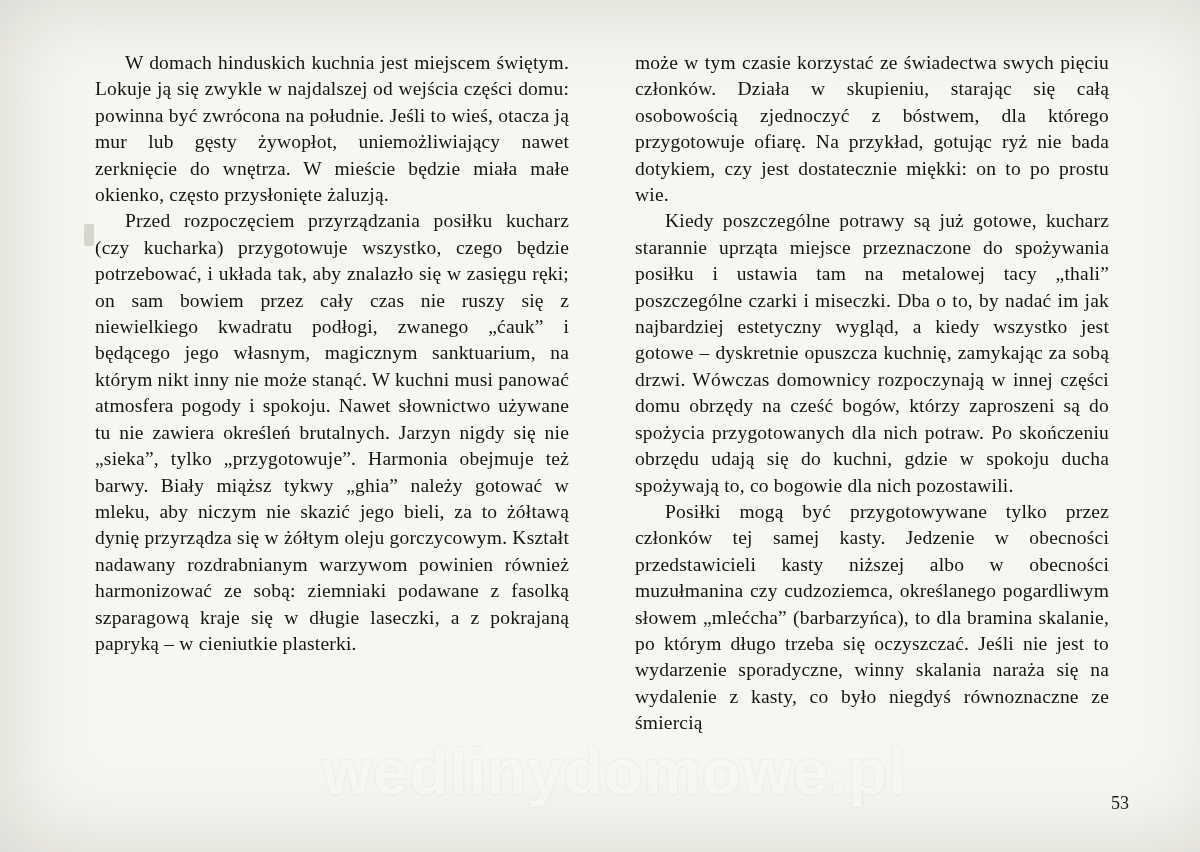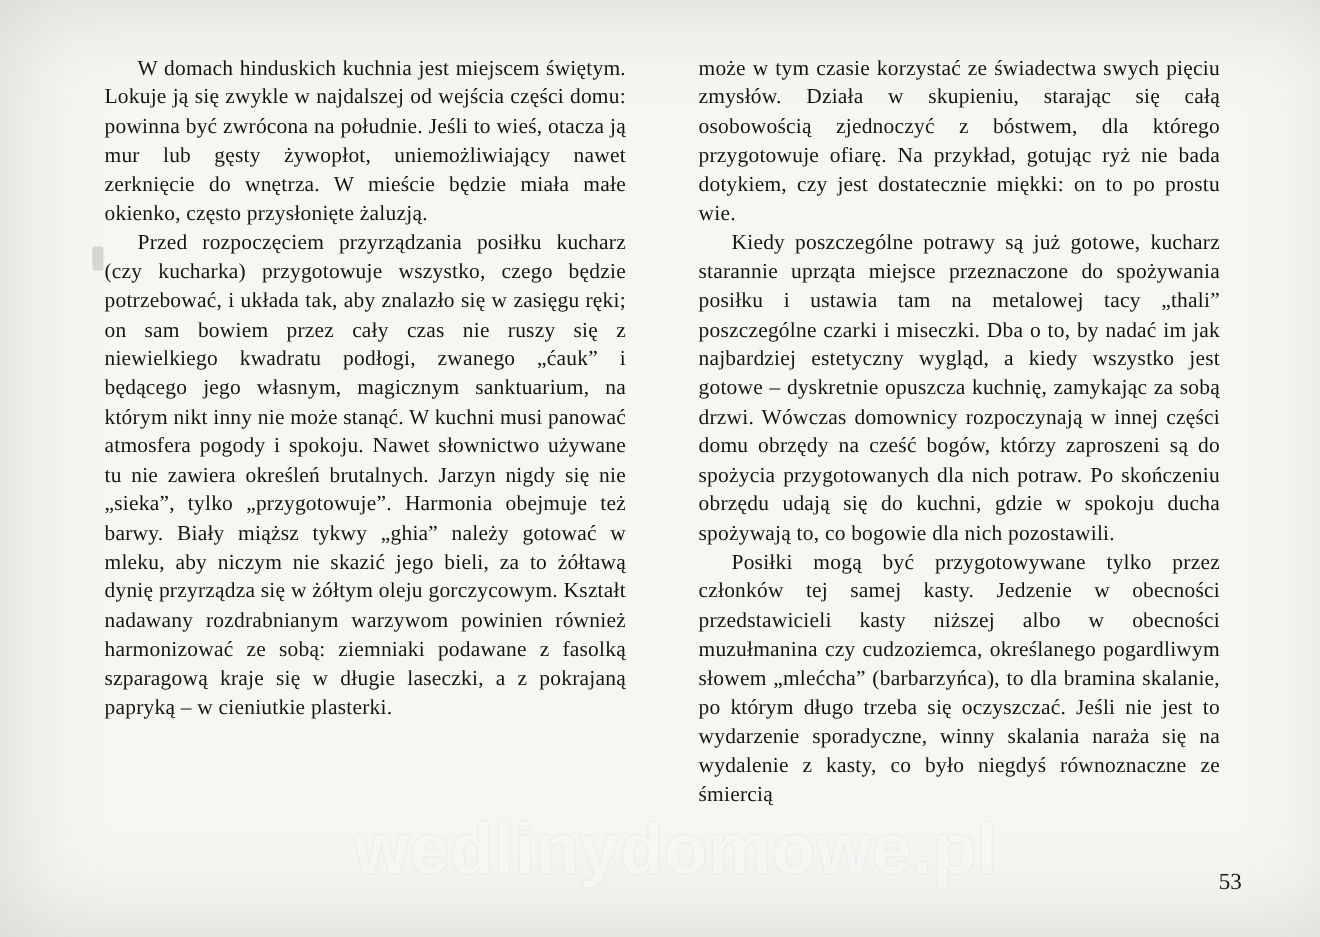--- a/index.html
+++ b/index.html
@@ -55,21 +55,21 @@
     letter-spacing: 1px;
     color: rgba(255,255,255,0.72);
     text-shadow: 0 0 2px rgba(200,198,190,0.5);
     pointer-events: none;
     user-select: none;
   }
   .page-number {
     position: absolute;
     right: 100px;
     bottom: 38px;
-    font-size: 21px;
+    font-size: 18px;
     color: #1a1a1a;
   }
   .scan-artifact {
     position: absolute;
     left: 84px;
     top: 224px;
     width: 10px;
     height: 22px;
     background: rgba(190,188,178,0.55);
     border-radius: 2px;
@@ -83,21 +83,21 @@
   <div class="scan-artifact"></div>
 
   <div class="columns">
 
     <div class="column">
       <p class="indent">W domach hinduskich kuchnia jest miejscem świętym. Lokuje ją się zwykle w najdalszej od wejścia części domu: powinna być zwrócona na południe. Jeśli to wieś, otacza ją mur lub gęsty żywopłot, uniemożliwiający nawet zerknięcie do wnętrza. W mieście będzie miała małe okienko, często przysłonięte żaluzją.</p>
       <p class="indent">Przed rozpoczęciem przyrządzania posiłku kucharz (czy kucharka) przygotowuje wszystko, czego będzie potrzebować, i układa tak, aby znalazło się w zasięgu ręki; on sam bowiem przez cały czas nie ruszy się z niewielkiego kwadratu podłogi, zwanego „ćauk” i będącego jego własnym, magicznym sanktuarium, na którym nikt inny nie może stanąć. W kuchni musi panować atmosfera pogody i spokoju. Nawet słownictwo używane tu nie zawiera określeń brutalnych. Jarzyn nigdy się nie „sieka”, tylko „przygotowuje”. Harmonia obejmuje też barwy. Biały miąższ tykwy „ghia” należy gotować w mleku, aby niczym nie skazić jego bieli, za to żółtawą dynię przyrządza się w żółtym oleju gorczycowym. Kształt nadawany rozdrabnianym warzywom powinien również harmonizować ze sobą: ziemniaki podawane z fasolką szparagową kraje się w długie laseczki, a z pokrajaną papryką – w cieniutkie plasterki.</p>
     </div>
 
     <div class="column">
-      <p>może w tym czasie korzystać ze świadectwa swych pięciu zmysłów. Działa w skupieniu, starając się całą osobowością zjednoczyć z bóstwem, dla którego przygotowuje ofiarę. Na przykład, gotując ryż nie bada dotykiem, czy jest dostatecznie miękki: on to po prostu wie.</p>
+      <p>może w tym czasie korzystać ze świadectwa swych pięciu członków. Działa w skupieniu, starając się całą osobowością zjednoczyć z bóstwem, dla którego przygotowuje ofiarę. Na przykład, gotując ryż nie bada dotykiem, czy jest dostatecznie miękki: on to po prostu wie.</p>
       <p class="indent">Kiedy poszczególne potrawy są już gotowe, kucharz starannie uprząta miejsce przeznaczone do spożywania posiłku i ustawia tam na metalowej tacy „thali” poszczególne czarki i miseczki. Dba o to, by nadać im jak najbardziej estetyczny wygląd, a kiedy wszystko jest gotowe – dyskretnie opuszcza kuchnię, zamykając za sobą drzwi. Wówczas domownicy rozpoczynają w innej części domu obrzędy na cześć bogów, którzy zaproszeni są do spożycia przygotowanych dla nich potraw. Po skończeniu obrzędu udają się do kuchni, gdzie w spokoju ducha spożywają to, co bogowie dla nich pozostawili.</p>
       <p class="indent">Posiłki mogą być przygotowywane tylko przez członków tej samej kasty. Jedzenie w obecności przedstawicieli kasty niższej albo w obecności muzułmanina czy cudzoziemca, określanego pogardliwym słowem „mlećcha” (barbarzyńca), to dla bramina skalanie, po którym długo trzeba się oczyszczać. Jeśli nie jest to wydarzenie sporadyczne, winny skalania naraża się na wydalenie z kasty, co było niegdyś równoznaczne ze śmiercią</p>
     </div>
 
   </div>
 
   <div class="watermark">wedlinydomowe.pl</div>
 
   <div class="page-number">53</div>
 

